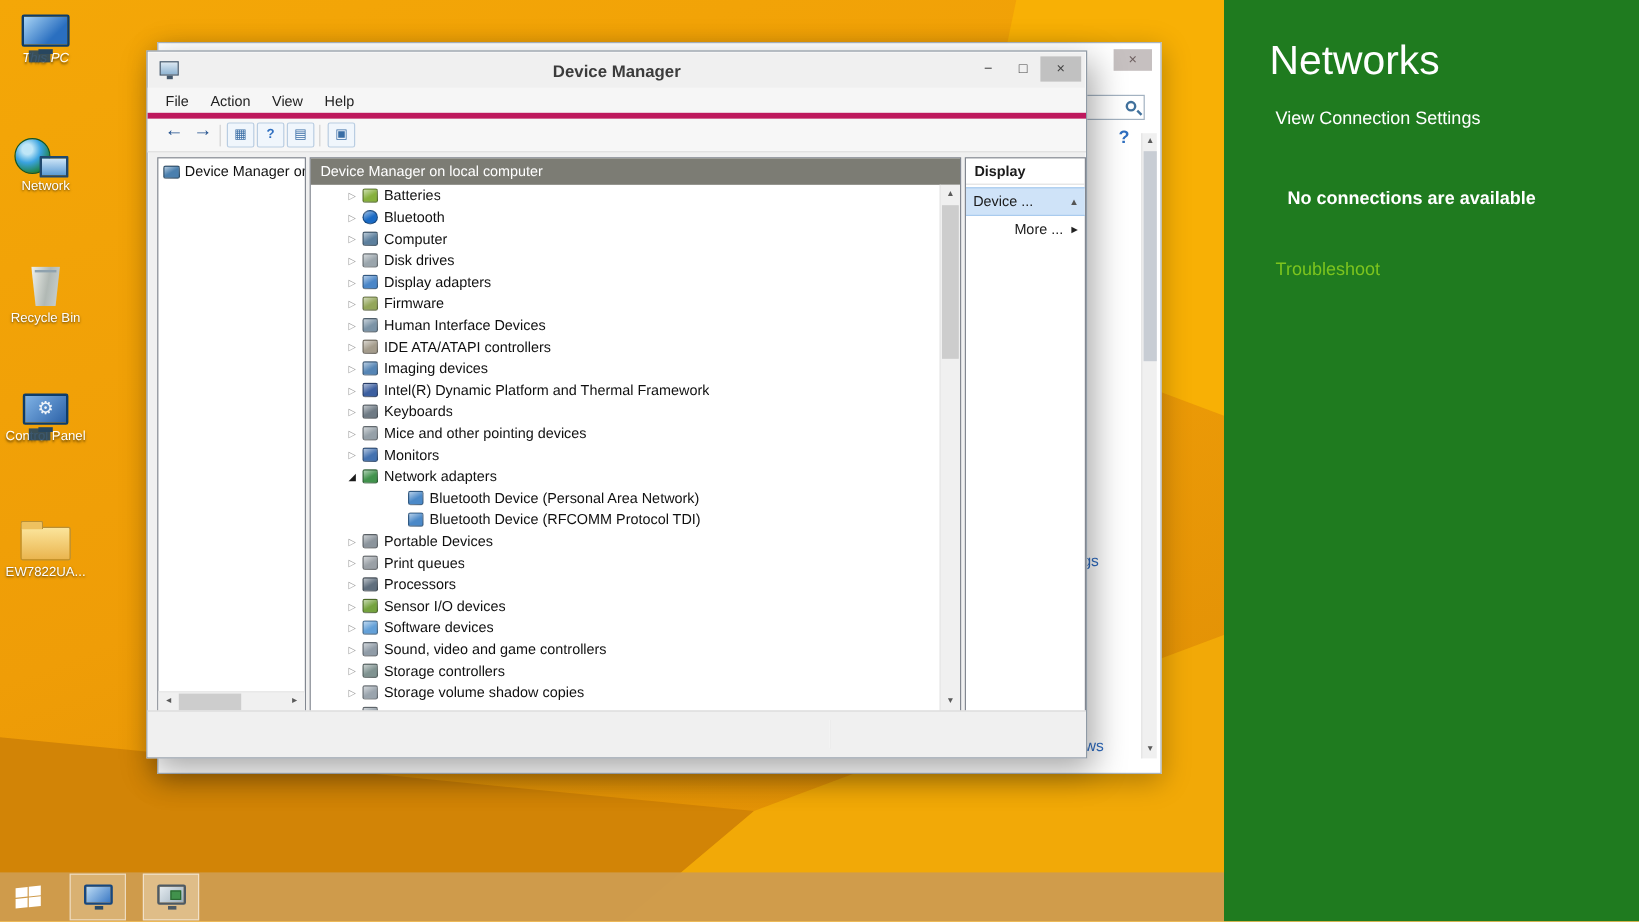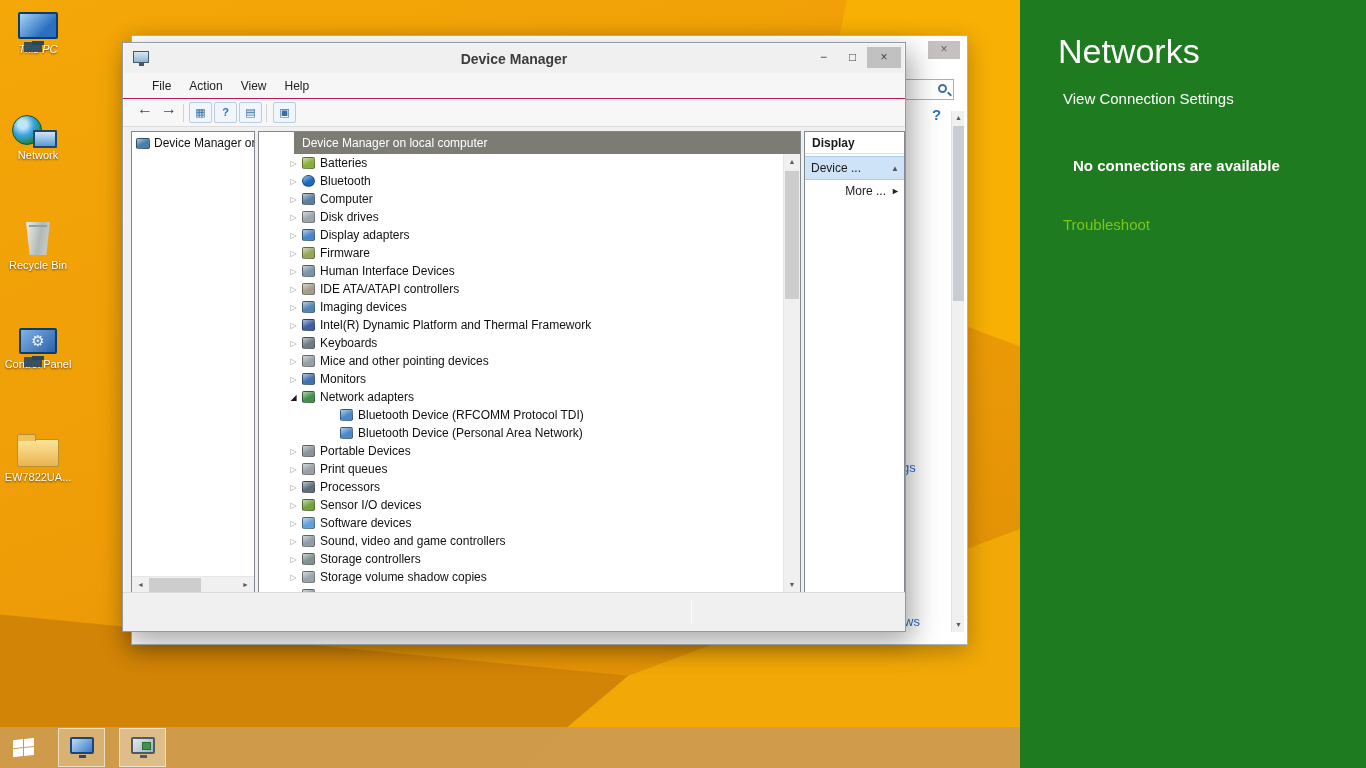--- a/index.html
+++ b/index.html
@@ -67,21 +67,21 @@
     border:1px solid #8f9aa5; box-shadow:0 0 0 1px rgba(255,255,255,.5) inset, 6px 10px 26px rgba(0,0,0,.35); }
   .dm-titlebar { position:relative; height:30px; }
   .dm-title { position:absolute; left:0; right:0; top:8px; text-align:center; font-size:14px; color:#3c3c3c;font-weight:bold; }
   .dm-winicon { position:absolute; left:10px; top:8px; width:16px; height:12px; border:1px solid #44586c;
     background:linear-gradient(#dce8f2,#8fb4d2); }
   .dm-winicon::after { content:""; position:absolute; left:5px; bottom:-4px; width:5px; height:3px; background:#44586c; }
   .cap-btns { position:absolute; right:4px; top:4px; display:flex; }
   .cap-btn { width:29px; height:21px; text-align:center; line-height:20px; font-size:12px; color:#444; cursor:pointer; }
   .cap-btn.close { width:34px; background:#c1c1c1; }
 
-  .dm-menubar { height:26px; background:#f6f6f6; border-bottom:1px solid #be185d; display:flex; align-items:center; padding-left:20px; }
+  .dm-menubar { height:26px; background:#f6f6f6; border-bottom:5px solid #be185d; display:flex; align-items:center; padding-left:6px; }
   .menu-item { padding:4px 9px; font-size:12px; color:#222; cursor:pointer; }
 
   .dm-toolbar { position:relative; height:28px; background:#f7f7f7; border-bottom:1px solid #dcdcdc; }
   .tb { position:absolute; top:3px; cursor:pointer; }
   .tb-arrow { font-size:16px; font-weight:bold; color:#1f4e8c; top:1px; }
   .tb-sep { width:1px; height:18px; background:#d2d2d2; top:5px; cursor:default; }
   .tb-btn { width:23px; height:21px; border:1px solid #b9cde2; background:#f0f6fc; text-align:center; line-height:19px;
     font-size:11px; color:#3a6ea5; border-radius:2px; }
   .tb-btn.help { font-weight:bold; color:#2f6fc0; }
 
@@ -94,21 +94,21 @@
   .root-icon { flex:0 0 14px; width:14px; height:11px; border:1px solid rgba(0,0,0,.4); border-radius:2px; margin-right:4px;
     background:linear-gradient(150deg,rgba(255,255,255,.6),rgba(255,255,255,0) 50%),#4a7fae; }
   .root-label { font-size:12px; color:#111;text-align:right; }
 
   .hscroll { position:absolute; left:0; right:0; bottom:0; height:17px; background:#f0f0f0; border-top:1px solid #e6e6e6; display:flex; }
   .hs-btn { width:17px; height:16px; font-size:7px; color:#5a5a5a; text-align:center; line-height:16px; cursor:pointer; }
   .hs-track { position:relative; flex:1; }
   .hs-thumb { position:absolute; left:0; top:1px; width:52px; height:14px; background:#cdcdcd; cursor:pointer; }
 
   .tree-header { height:22px; background:#7c7c74; color:#fff; font-size:12px; line-height:22px; padding-left:8px;
-    white-space:nowrap; overflow:hidden;margin-left:35px; }
+    white-space:nowrap; overflow:hidden; }
   .tree-list { position:absolute; top:22px; left:0; right:17px; bottom:0; overflow:hidden; }
   .tree-row { display:flex; align-items:center; height:18px; font-size:12px; color:#101010; white-space:nowrap; cursor:pointer; }
   .exp { width:13px; flex:0 0 13px; font-size:8px; text-align:center; }
   .exp.collapsed { color:#9b9b9b; }
   .exp.expanded { color:#1a1a1a; }
   .dev-icon { width:13px; height:12px; flex:0 0 13px; border:1px solid rgba(0,0,0,.35); border-radius:2px; margin:0 5px 0 2px; }
   .tree-label { overflow:hidden; }
 
   .vscroll { position:absolute; top:22px; right:0; bottom:0; width:17px; background:#f0f0f0; border-left:1px solid #e6e6e6; }
   .vs-up,.vs-down { position:absolute; left:0; width:16px; height:16px; font-size:7px; color:#5a5a5a; text-align:center; line-height:16px; cursor:pointer; }
@@ -309,26 +309,26 @@
             <span class="tree-label">Monitors</span>
           </div>
           <div class="tree-row" style="padding-left: 28px;">
             <span class="exp expanded">◢</span>
             <span class="dev-icon" style="background: linear-gradient(150deg, rgba(255, 255, 255, 0.6), rgba(255, 255, 255, 0) 55%), rgb(65, 146, 76);"></span>
             <span class="tree-label">Network adapters</span>
           </div>
           <div class="tree-row" style="padding-left: 66px;">
             <span class="exp leaf"></span>
             <span class="dev-icon" style="background: linear-gradient(150deg, rgba(255, 255, 255, 0.6), rgba(255, 255, 255, 0) 55%), rgb(75, 137, 200);"></span>
-            <span class="tree-label">Bluetooth Device (RFCOMM Protocol TDI)</span>
+            <span class="tree-label">Bluetooth Device (Personal Area Network)</span>
           </div>
           <div class="tree-row" style="padding-left: 66px;">
             <span class="exp leaf"></span>
             <span class="dev-icon" style="background: linear-gradient(150deg, rgba(255, 255, 255, 0.6), rgba(255, 255, 255, 0) 55%), rgb(75, 137, 200);"></span>
-            <span class="tree-label">Bluetooth Device (Personal Area Network)</span>
+            <span class="tree-label">Bluetooth Device (RFCOMM Protocol TDI)</span>
           </div>
           <div class="tree-row" style="padding-left: 28px;">
             <span class="exp collapsed">▷</span>
             <span class="dev-icon" style="background: linear-gradient(150deg, rgba(255, 255, 255, 0.6), rgba(255, 255, 255, 0) 55%), rgb(139, 148, 156);"></span>
             <span class="tree-label">Portable Devices</span>
           </div>
           <div class="tree-row" style="padding-left: 28px;">
             <span class="exp collapsed">▷</span>
             <span class="dev-icon" style="background: linear-gradient(150deg, rgba(255, 255, 255, 0.6), rgba(255, 255, 255, 0) 55%), rgb(154, 160, 166);"></span>
             <span class="tree-label">Print queues</span>

